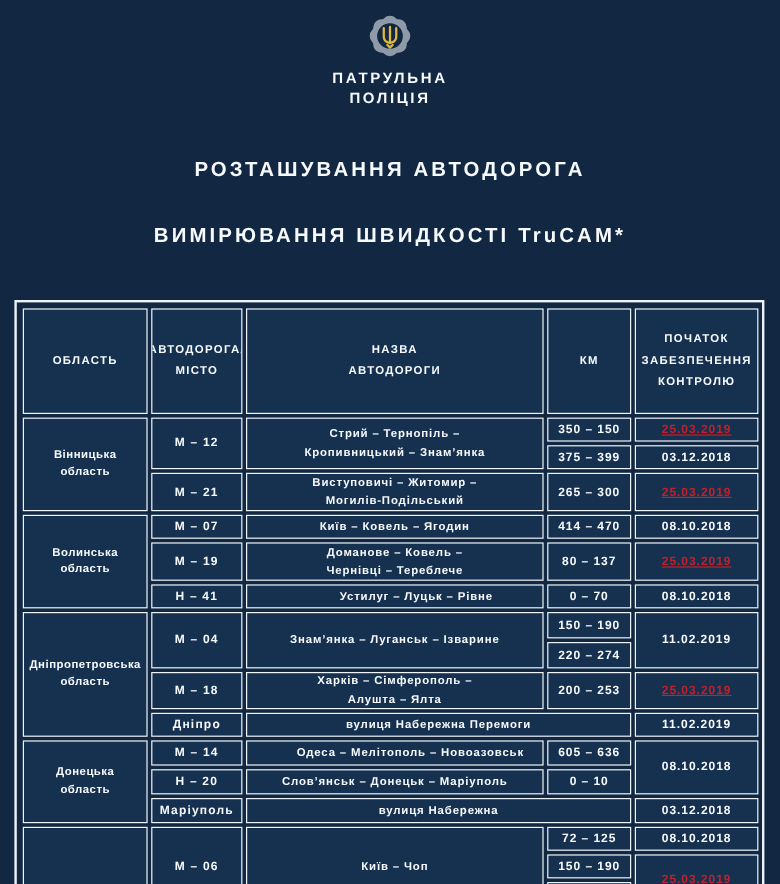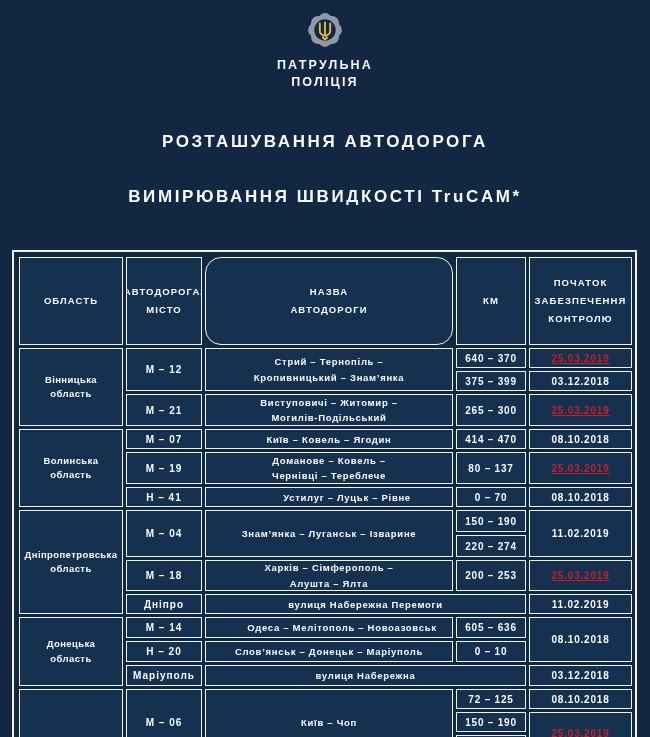--- a/index.html
+++ b/index.html
@@ -70,21 +70,21 @@
   <div class="title">
     <div>РОЗТАШУВАННЯ АВТОДОРОГА</div>
     <div>ВИМІРЮВАННЯ ШВИДКОСТІ  TruCAM*</div>
   </div>
 
   <div class="tableframe">
     <div class="grid">
         <div class="cell header" style="grid-area: 1 / 1;">ОБЛАСТЬ</div>
         <div class="cell header" style="grid-area: 1 / 2;">АВТОДОРОГА/
 МІСТО</div>
-        <div class="cell header" style="grid-area: 1 / 3; border-radius: 16px;">НАЗВА
+        <div class="cell header" style="grid-area: 1 / 3;">НАЗВА
 АВТОДОРОГИ</div>
         <div class="cell header" style="grid-area: 1 / 4;">КМ</div>
         <div class="cell header" style="grid-area: 1 / 5;">ПОЧАТОК
 ЗАБЕЗПЕЧЕННЯ
 КОНТРОЛЮ</div>
         <div class="cell region" style="grid-area: 2 / 1 / span 3;">Вінницька
 область</div>
         <div class="cell region" style="grid-area: 5 / 1 / span 3;">Волинська
 область</div>
         <div class="cell region" style="grid-area: 8 / 1 / span 4;">Дніпропетровська
@@ -114,21 +114,21 @@
 Чернівці – Тереблече</div>
         <div class="cell name" style="grid-area: 7 / 3; padding-left: 36px;">Устилуг – Луцьк – Рівне</div>
         <div class="cell name" style="grid-area: 8 / 3 / span 2;">Знам’янка – Луганськ – Ізварине</div>
         <div class="cell name" style="grid-area: 10 / 3;">Харків – Сімферополь –
 Алушта – Ялта</div>
         <div class="cell name" style="grid-area: 11 / 3 / auto / span 2;">вулиця Набережна Перемоги</div>
         <div class="cell name" style="grid-area: 12 / 3; padding-left: 26px;">Одеса – Мелітополь – Новоазовськ</div>
         <div class="cell name" style="grid-area: 13 / 3;">Слов’янськ – Донецьк – Маріуполь</div>
         <div class="cell name" style="grid-area: 14 / 3 / auto / span 2;">вулиця Набережна</div>
         <div class="cell name" style="grid-area: 15 / 3 / span 3;">Київ – Чоп</div>
-        <div class="cell km" style="grid-area: 2 / 4;">640 – 370</div>
+        <div class="cell km" style="grid-area: 2 / 4;">350 – 150</div>
         <div class="cell km" style="grid-area: 3 / 4;">375 – 399</div>
         <div class="cell km" style="grid-area: 4 / 4;">265 – 300</div>
         <div class="cell km" style="grid-area: 5 / 4;">414 – 470</div>
         <div class="cell km" style="grid-area: 6 / 4;">80 – 137</div>
         <div class="cell km" style="grid-area: 7 / 4;">0 – 70</div>
         <div class="cell km" style="grid-area: 8 / 4;">150 – 190</div>
         <div class="cell km" style="grid-area: 9 / 4;">220 – 274</div>
         <div class="cell km" style="grid-area: 10 / 4;">200 – 253</div>
         <div class="cell km" style="grid-area: 12 / 4;">605 – 636</div>
         <div class="cell km" style="grid-area: 13 / 4;">0 – 10</div>

